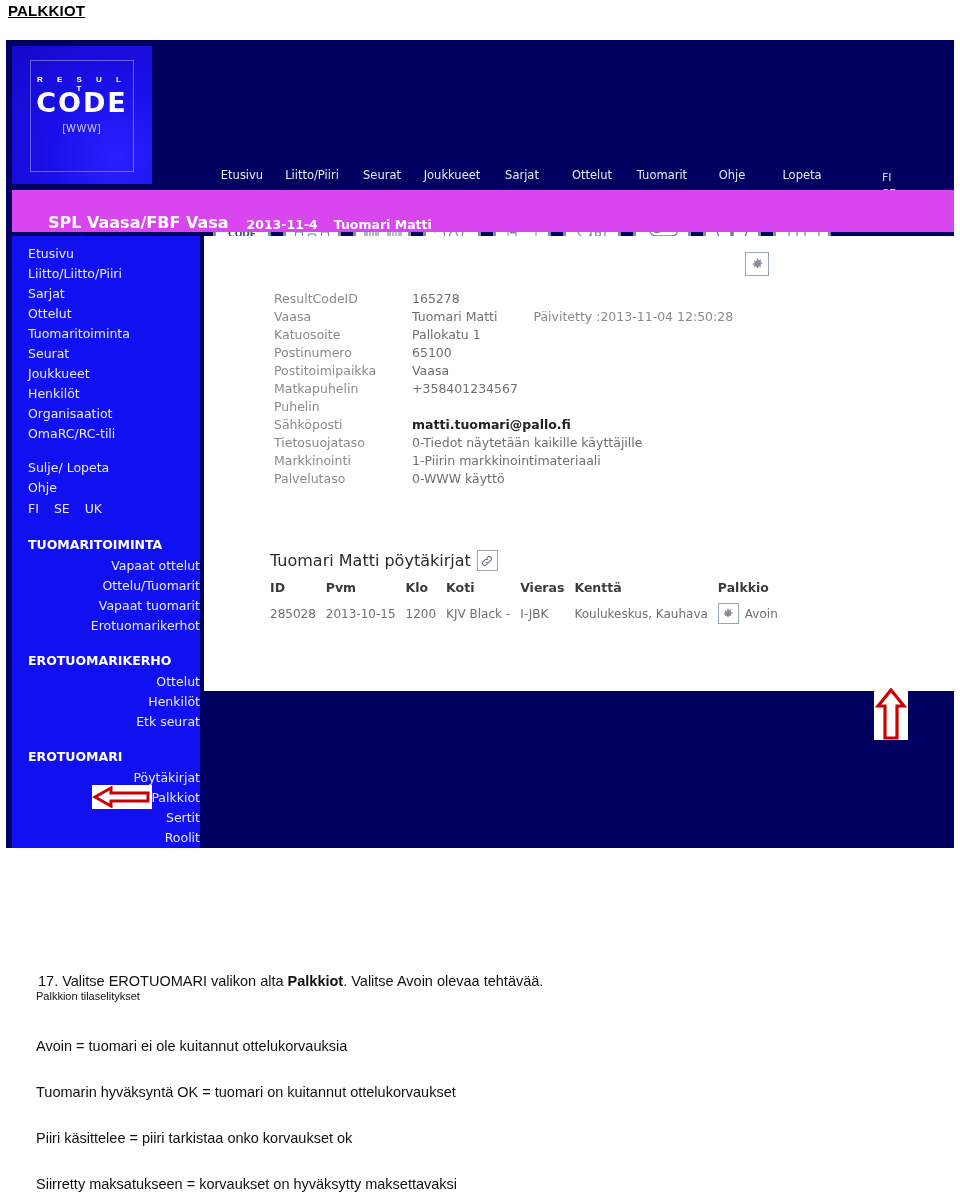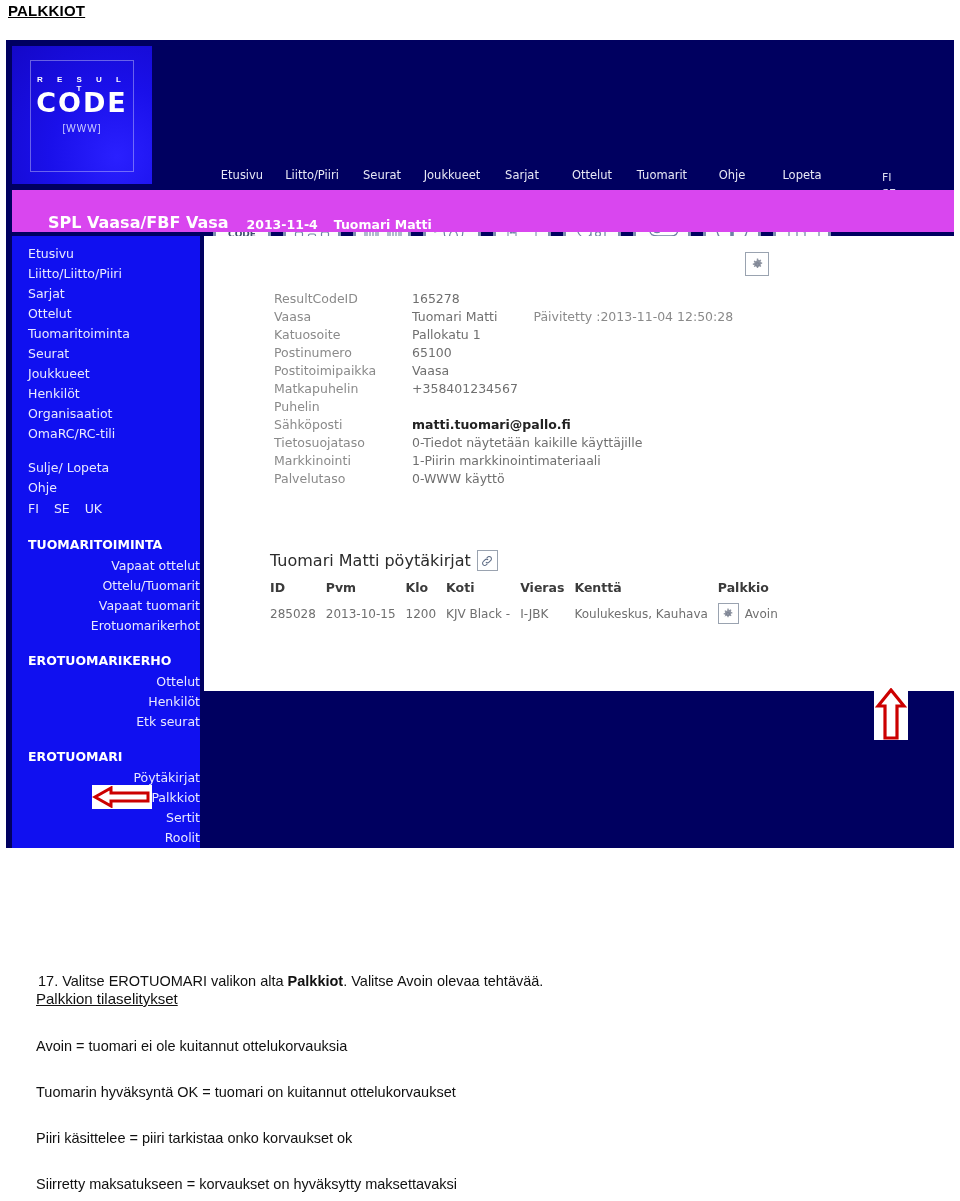--- a/index.html
+++ b/index.html
@@ -226,21 +226,21 @@
     position:absolute;left:0;top:930px;width:960px;
     font-family:"Liberation Sans", sans-serif;
   }
   .cap-step{
     position:absolute;left:38px;top:10px;
     font-size:14.5px;color:#111;white-space:nowrap;margin-top:33px;
   }
   .cap-step b{font-weight:bold;}
   .cap-head{
     position:absolute;left:36px;top:60px;
-    font-size:15px;color:#111;text-decoration:underline;
+    font-size:11px;color:#111;
   }
   .cap-line{
     position:absolute;left:36px;
     font-size:14.5px;color:#111;white-space:nowrap;
   }
   .cl1{top:108px;}
   .cl2{top:154px;}
   .cl3{top:200px;}
   .cl4{top:246px;}
 </style>

